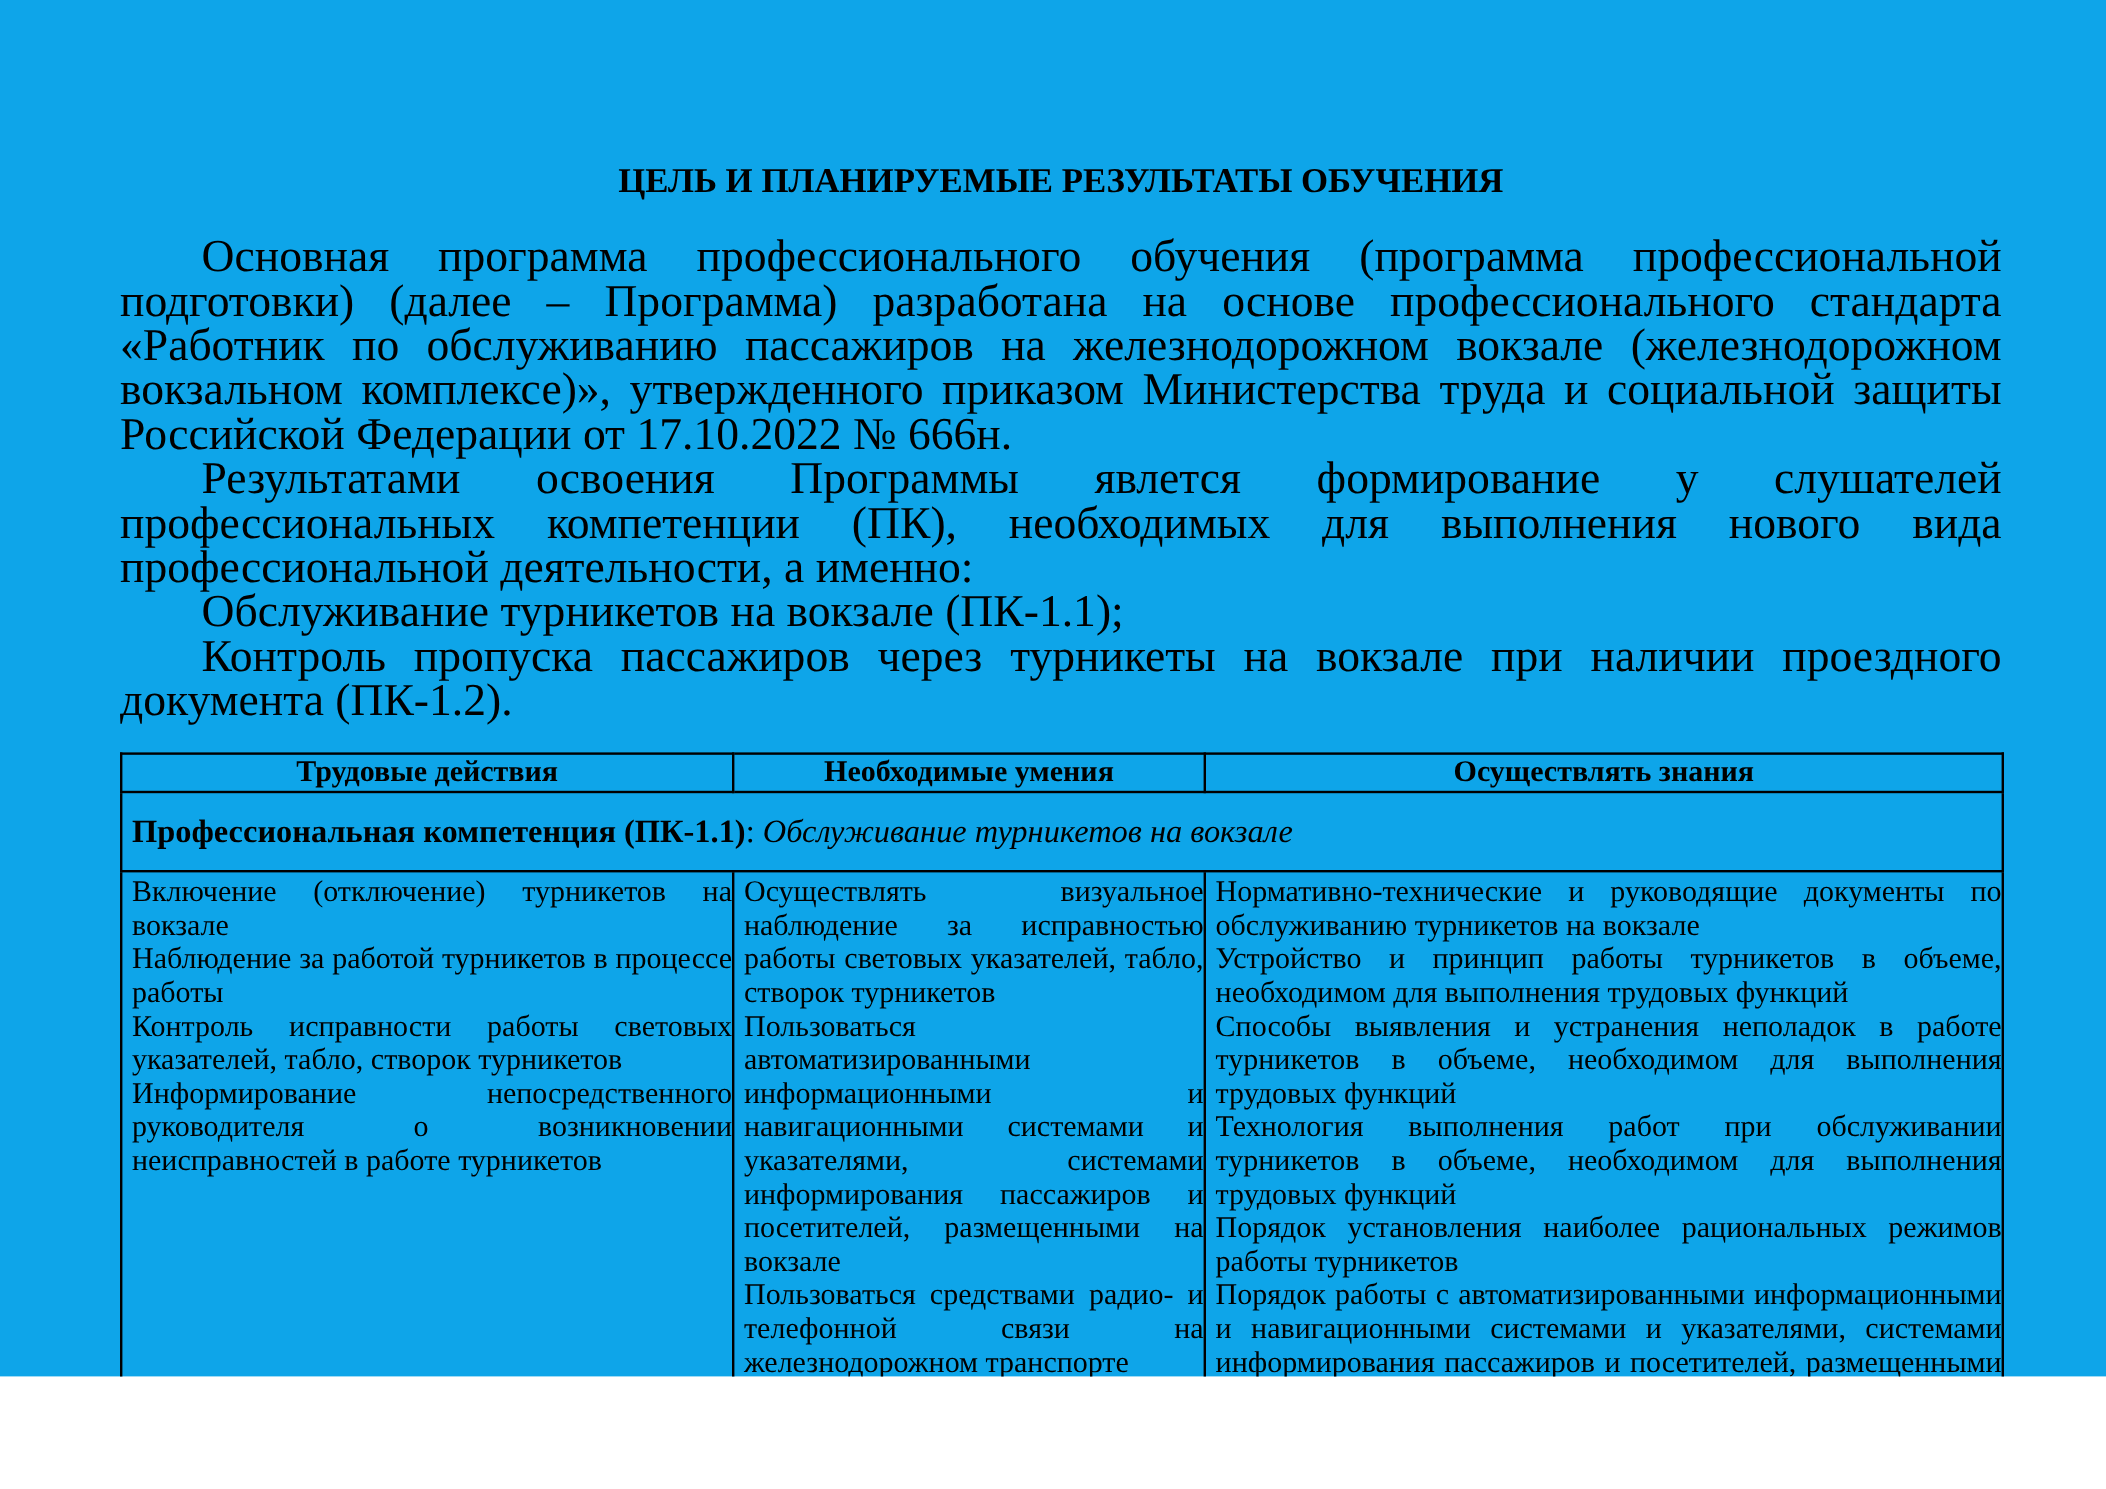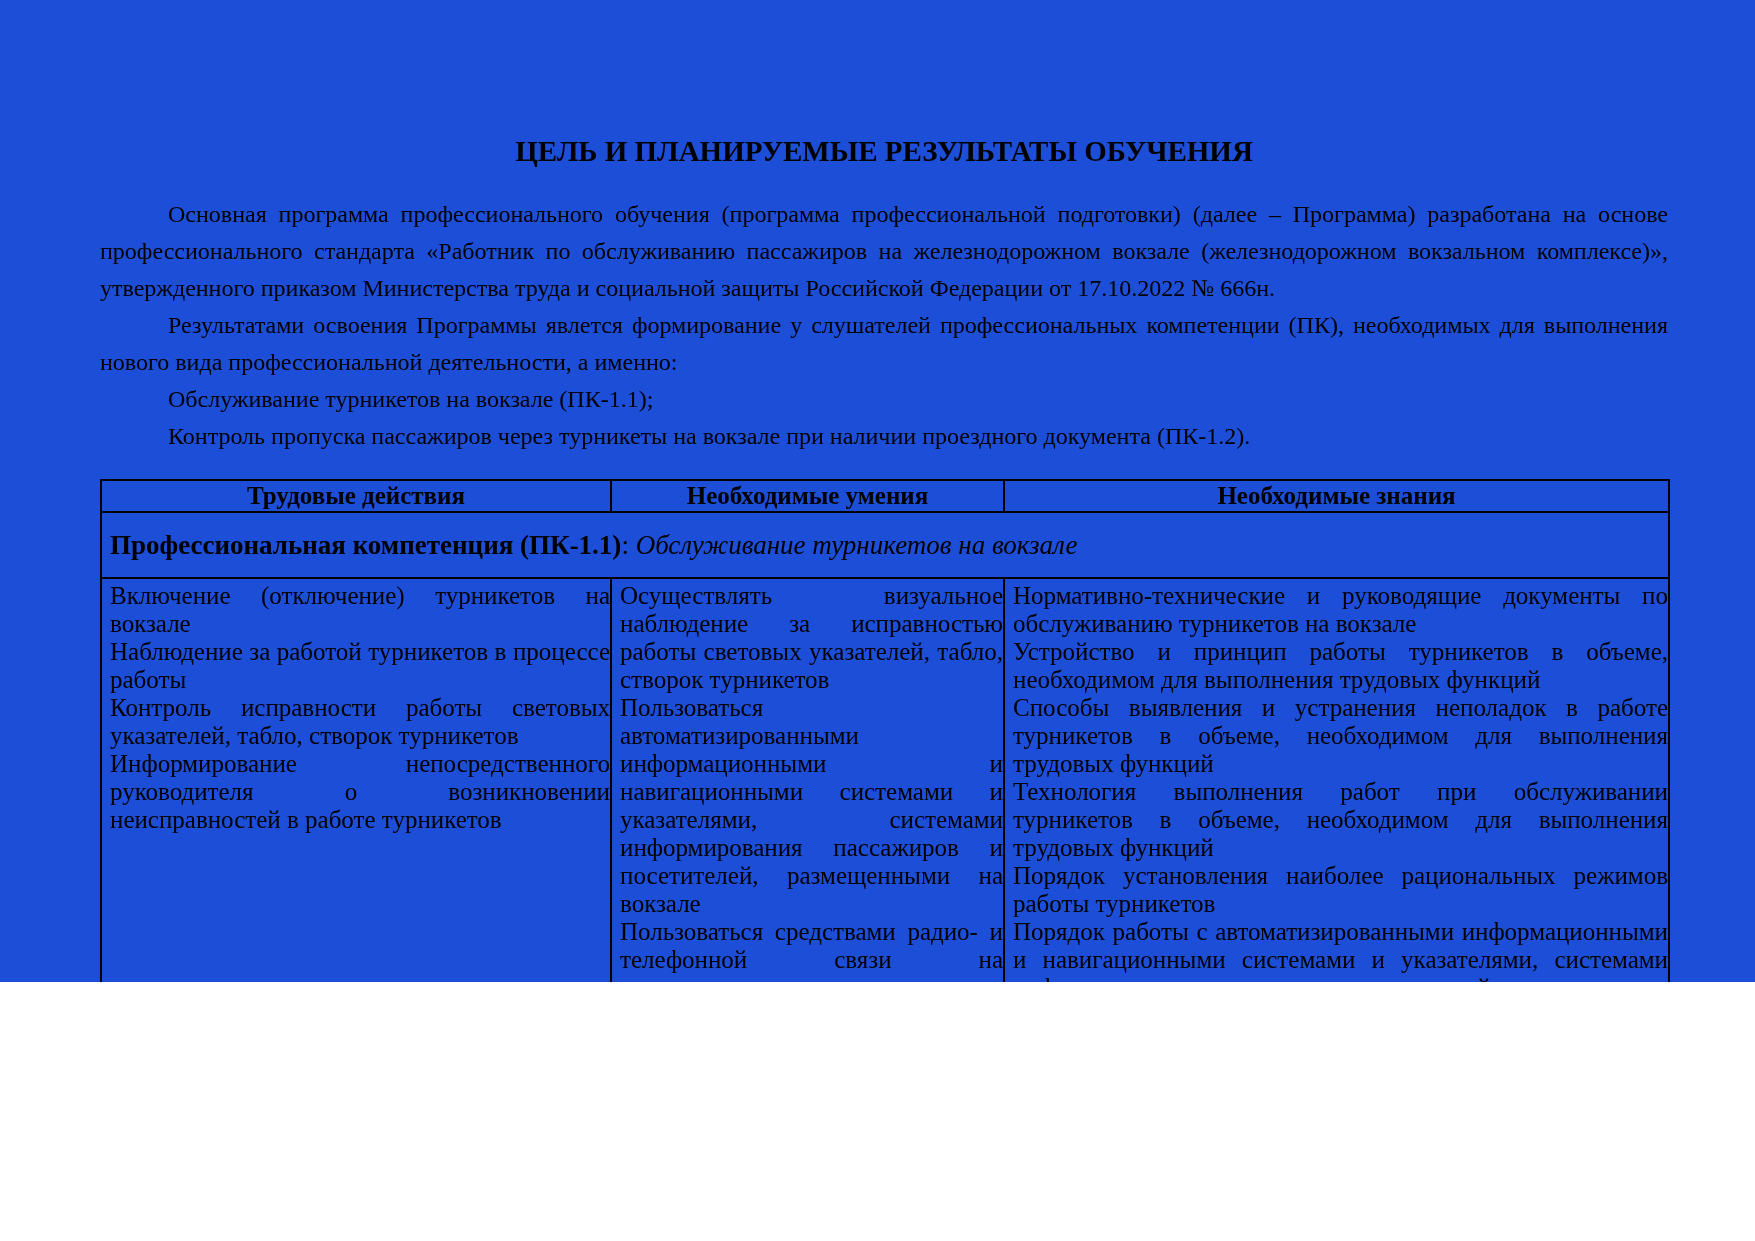--- a/index.html
+++ b/index.html
@@ -6,43 +6,43 @@
   body {
     width: 1755px;
     height: 1241px;
     background: #ffffff;
     color: #000000;
     font-family: "Liberation Serif", "DejaVu Serif", serif;
   }
   .page {
     position: relative;
     width: 1755px;
-    height: 982px;
+    height: 1147px;
     overflow: hidden;
-    background: #1d4ed8;
+    background: #0ea5e9;
   }
   .content {
     position: absolute;
     left: 100px;
     top: 0;
     width: 1568px;
   }
   .doc-title {
     margin: 134px 0 0 0;
     text-align: center;
     font-weight: bold;
     font-size: 29px;
     line-height: 34px;
   }
   .intro {
     margin-top: 28px;
   }
   .intro-p {
     margin: 0;
-    font-size: 24px;
+    font-size: 38px;
     line-height: 37px;
     text-align: justify;
     text-indent: 68px;
   }
   table.comp-table {
     width: 100%;
     border-collapse: collapse;
     table-layout: fixed;
     margin-top: 24px;
   }
@@ -96,21 +96,21 @@
     <table class="comp-table">
       <colgroup>
         <col class="c1">
         <col class="c2">
         <col class="c3">
       </colgroup>
       <thead>
         <tr>
           <th>Трудовые действия</th>
           <th>Необходимые умения</th>
-          <th>Необходимые знания</th>
+          <th>Осуществлять знания</th>
         </tr>
       </thead>
       <tbody>
         <tr>
           <td class="pk-cell" colspan="3"><span class="pk-bold">Профессиональная компетенция (ПК-1.1)</span><span>: </span><span class="pk-italic">Обслуживание турникетов на вокзале</span></td>
         </tr>
         <tr>
           <td class="body-cell">
               <p class="cell-p">Включение (отключение) турникетов на вокзале</p>
               <p class="cell-p">Наблюдение за работой турникетов в процессе работы</p>

